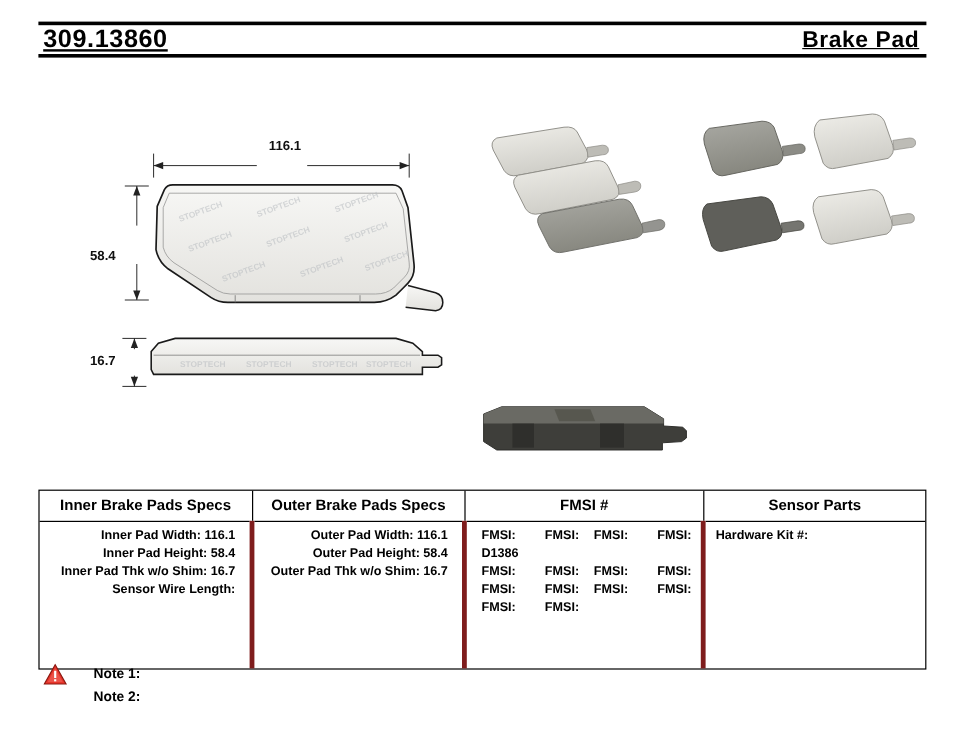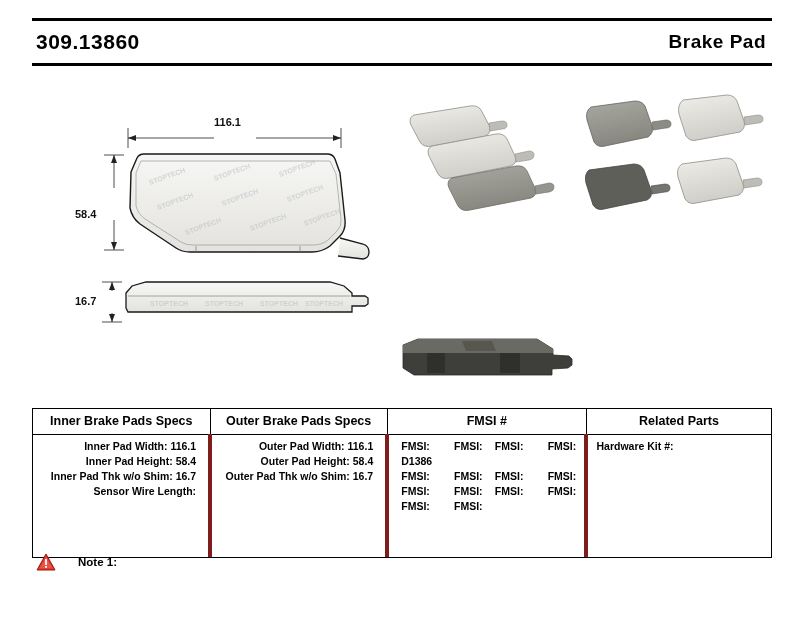--- a/index.html
+++ b/index.html
@@ -15,27 +15,28 @@
     position: relative;
     overflow: hidden;
   }
 
   
   .header {
     position: absolute;
     left: 32px;
     top: 18px;
     width: 740px;
-    height: 48px;
+    height: 30px;
     border-top: 3px solid #000;
     border-bottom: 3px solid #000;
     display: flex;
-    align-items: center;
+    align-items: flex-end;
     justify-content: space-between;
     box-sizing: border-box;
+    text-decoration: underline;
   }
   .header .part-number {
     font-size: 21px;
     font-weight: bold;
     letter-spacing: 0.5px;
     padding-left: 4px;
   }
   .header .part-type {
     font-size: 19px;
     font-weight: bold;
@@ -287,33 +288,33 @@
     <g>
       <path d="M403 285 L418 279 L537 279 L553 289 L553 295 L569 296 L572 299 L572 305
                L568 308 L552 309 L552 315 L414 315 L403 308 Z" fill="#3e3e3a" stroke="#2b2b28" stroke-width="0.8"></path>
       <path d="M403 285 L418 279 L537 279 L553 289 L553 293 L403 293 Z" fill="#6a6a64" stroke="none"></path>
       <path d="M462 281 L492 281 L496 291 L466 291 Z" fill="#57574f"></path>
       <path d="M427 293 L445 293 L445 313 L427 313 Z" fill="#2f2f2c"></path>
       <path d="M500 293 L520 293 L520 313 L500 313 Z" fill="#2f2f2c"></path>
     </g>
   </svg>
 
-  <div class="dim-label" style="left:214px; top:56px;">116.1</div>
+  <div class="dim-label" style="left:224px; top:56px;">116.1</div>
   <div class="dim-label" style="left:75px; top:148px;">58.4</div>
   <div class="dim-label" style="left:75px; top:235px;">16.7</div>
 </div>
 
 <div class="spec-table">
   <table>
     <thead>
       <tr>
         <th style="width:24%">Inner Brake Pads Specs</th>
         <th style="width:24%">Outer Brake Pads Specs</th>
         <th style="width:27%">FMSI #</th>
-        <th style="width:25%">Related Parts</th>
+        <th style="width:25%">Sensor Parts</th>
       </tr>
     </thead>
     <tbody>
       <tr>
         <td class="col-right">
           <div class="rowline">Inner Pad Width: 116.1</div>
           <div class="rowline">Inner Pad Height: 58.4</div>
           <div class="rowline">Inner Pad Thk w/o Shim: 16.7</div>
           <div class="rowline">Sensor Wire Length:</div>
         </td>
@@ -351,13 +352,17 @@
 <div class="notes">
   <div class="note-row">
     <svg class="warn-icon" viewBox="0 0 20 18">
       <polygon points="10,1 19,17 1,17" fill="#e8342a" stroke="#8c1a12" stroke-width="1"></polygon>
       <polygon points="10,4 16.3,15.3 3.7,15.3" fill="#ffffff" opacity="0.15"></polygon>
       <rect x="9.1" y="6" width="1.8" height="6" fill="#ffffff"></rect>
       <rect x="9.1" y="13" width="1.8" height="1.8" fill="#ffffff"></rect>
     </svg>
     <span class="note-text">Note 1:</span>
   </div>
+  <div class="note-row">
+    <span class="note-spacer"></span>
+    <span class="note-text">Note 2:</span>
+  </div>
 </div>
 
 </body></html>

